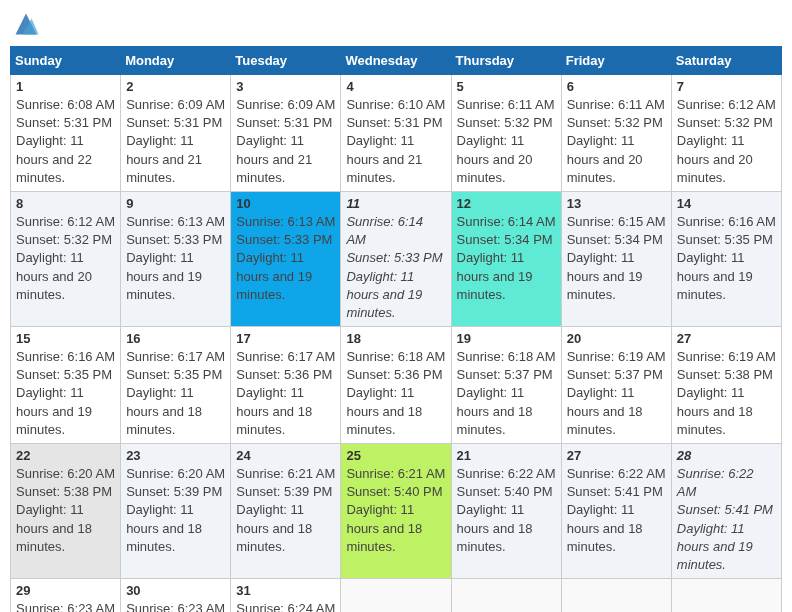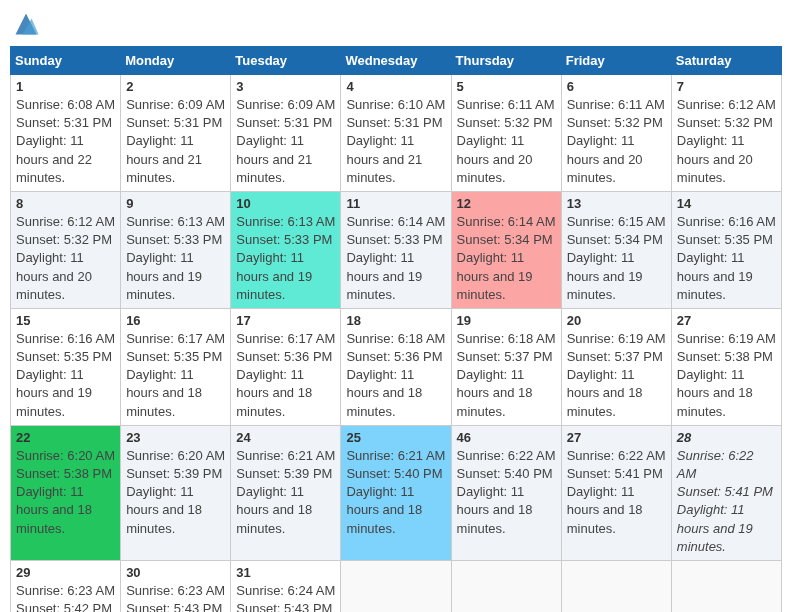--- a/index.html
+++ b/index.html
@@ -190,37 +190,37 @@
           </div>
         </td>
         <td style="background: rgb(240, 244, 248);">
           <span class="day-num">9</span>
           <div class="day-info">
             Sunrise: 6:13 AM<br>
             Sunset: 5:33 PM<br>
             Daylight: 11 hours and 19 minutes.
           </div>
         </td>
-        <td style="background: #5eead4;">
+        <td style="background: #0ea5e9;">
           <span class="day-num">10</span>
           <div class="day-info">
             Sunrise: 6:13 AM<br>
             Sunset: 5:33 PM<br>
             Daylight: 11 hours and 19 minutes.
           </div>
         </td>
-        <td style="background: rgb(240, 244, 248);">
+        <td style="background: rgb(240, 244, 248); font-style: italic;">
           <span class="day-num">11</span>
           <div class="day-info">
             Sunrise: 6:14 AM<br>
             Sunset: 5:33 PM<br>
             Daylight: 11 hours and 19 minutes.
           </div>
         </td>
-        <td style="background: #fca5a5; margin-left: 39px;">
+        <td style="background: #5eead4; margin-left: 39px;">
           <span class="day-num">12</span>
           <div class="day-info">
             Sunrise: 6:14 AM<br>
             Sunset: 5:34 PM<br>
             Daylight: 11 hours and 19 minutes.
           </div>
         </td>
         <td style="background: rgb(240, 244, 248);">
           <span class="day-num">13</span>
           <div class="day-info">
@@ -290,21 +290,21 @@
         <td>
           <span class="day-num">27</span>
           <div class="day-info">
             Sunrise: 6:19 AM<br>
             Sunset: 5:38 PM<br>
             Daylight: 11 hours and 18 minutes.
           </div>
         </td>
       </tr>
       <tr>
-        <td style="background: #22c55e;">
+        <td style="background: #e5e5e5;">
           <span class="day-num">22</span>
           <div class="day-info">
             Sunrise: 6:20 AM<br>
             Sunset: 5:38 PM<br>
             Daylight: 11 hours and 18 minutes.
           </div>
         </td>
         <td style="background: rgb(240, 244, 248);">
           <span class="day-num">23</span>
           <div class="day-info">
@@ -314,30 +314,30 @@
           </div>
         </td>
         <td style="background: rgb(240, 244, 248); margin-left: 20px;">
           <span class="day-num">24</span>
           <div class="day-info">
             Sunrise: 6:21 AM<br>
             Sunset: 5:39 PM<br>
             Daylight: 11 hours and 18 minutes.
           </div>
         </td>
-        <td style="background: #7dd3fc;">
+        <td style="background: #bef264;">
           <span class="day-num">25</span>
           <div class="day-info">
             Sunrise: 6:21 AM<br>
             Sunset: 5:40 PM<br>
             Daylight: 11 hours and 18 minutes.
           </div>
         </td>
         <td style="background: rgb(240, 244, 248);">
-          <span class="day-num">46</span>
+          <span class="day-num">21</span>
           <div class="day-info">
             Sunrise: 6:22 AM<br>
             Sunset: 5:40 PM<br>
             Daylight: 11 hours and 18 minutes.
           </div>
         </td>
         <td style="background: rgb(240, 244, 248);">
           <span class="day-num">27</span>
           <div class="day-info">
             Sunrise: 6:22 AM<br>

